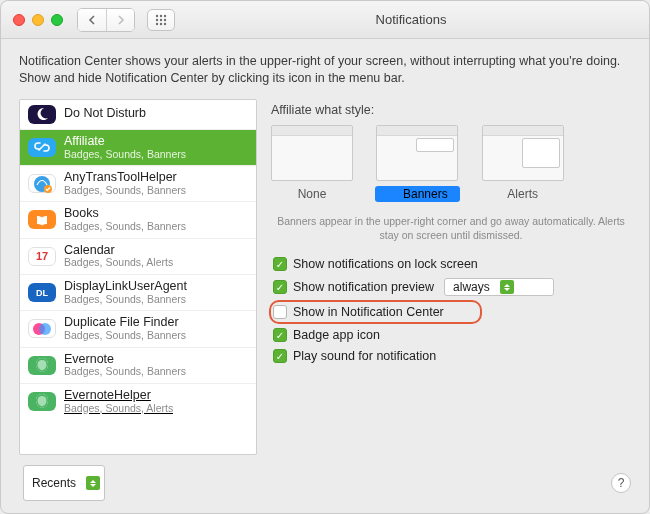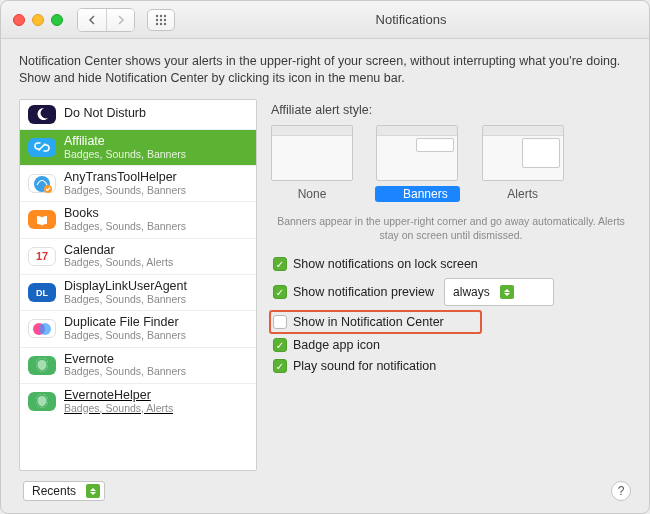--- a/index.html
+++ b/index.html
@@ -60,35 +60,35 @@
   
   .detail { flex:1; display:flex; flex-direction:column; padding-top:4px;}
   .sect-h { font-size:12.5px; color:#444; margin-bottom:8px; }
   .styles { display:flex; gap:22px; justify-content:flex-start; }
   .style { display:flex; flex-direction:column; align-items:center; gap:5px;}
   .style-prev { width:82px; height:56px; border:1px solid #c9c9c9; background:#f8f8f8; border-radius:2px; position:relative;}
   .style-prev::before{ content:""; position:absolute; top:0; left:0; right:0; height:9px; background:#e8e8e8; border-bottom:1px solid #d7d7d7;}
   .style-prev .banner{ position:absolute; top:12px; right:3px; width:38px; height:14px; background:#fff; border:1px solid #c9c9c9; border-radius:2px;}
   .style-prev .alert{ position:absolute; top:12px; right:3px; width:38px; height:30px; background:#fff; border:1px solid #c9c9c9; border-radius:2px;}
   .style .lbl { font-size:12px; color:#555; padding:1px 12px; border-radius:3px;}
-  .style.selected .lbl { background:#1a85ff; color:#ffffff;padding-left:28px; }
+  .style.selected .lbl { background:#1a85ff; color:#000000;padding-left:28px; }
   .note { font-size:10.5px; color:#8a8a8a; text-align:center; line-height:1.35; margin:12px 4px 14px;}
   .checks { display:flex; flex-direction:column; gap:5px; font-size:12.5px; color:#222; }
   .chk-row { display:flex; align-items:center; gap:6px; padding:1px 0 1px 2px;}
   .cb { width:14px; height:14px; border-radius:3px; border:1px solid #b8b8b8; background:#fff; display:flex;align-items:center;justify-content:center; font-size:10px; color:#fff;}
   .cb.on { background:#5cb232; border-color:#4fa02a;}
-  .chk-row.hl { outline:2px solid #e25b3a; outline-offset:0; border-radius:1px; padding:3px 36px 3px 2px; width:fit-content;}
-  .popup { height:28px; border:1px solid #c4c4c4; border-radius:3px; background:#fff; display:inline-flex; align-items:center; padding:0 4px 0 8px; font-size:12px; color:#222; margin-left:4px; position:relative;}
+  .chk-row.hl { outline:2px solid #e25b3a; outline-offset:0; border-radius:8px; padding:3px 36px 3px 2px; width:fit-content;}
+  .popup { height:18px; border:1px solid #c4c4c4; border-radius:3px; background:#fff; display:inline-flex; align-items:center; padding:0 4px 0 8px; font-size:12px; color:#222; margin-left:4px; position:relative;}
   .popup .knob { width:14px; height:14px; border-radius:2px; background:#5cb232; margin-left:10px; display:flex; flex-direction:column; align-items:center; justify-content:center; gap:1px;}
   .popup .knob::before,.popup .knob::after{content:"";width:0;height:0;border-left:3px solid transparent;border-right:3px solid transparent;}
   .popup .knob::before{border-bottom:3px solid #fff;}
   .popup .knob::after{border-top:3px solid #fff;}
   
   .footer { display:flex; align-items:center; gap:8px; padding-top:10px; font-size:12.5px; color:#333;}
-  .footer .popup{height:20px;}
+  .footer .popup{height:36px;}
   .help { margin-left:auto; width:20px; height:20px; border:1px solid #c4c4c4; border-radius:50%; background:#fff; display:flex;align-items:center;justify-content:center; font-size:12px; color:#555;}
   svg { display:block; }
 </style>
 </head>
 <body>
 
 <div class="titlebar">
   <div class="traffic">
     <div class="dot red"></div>
     <div class="dot yellow"></div>
@@ -225,21 +225,21 @@
             </svg>
           </div>
           <div class="txt">
             <div class="name">EvernoteHelper</div>
             <div class="sub">Badges, Sounds, Alerts</div>
           </div>
         </div>
       </div>
 
     <div class="detail">
-      <div class="sect-h">Affiliate alert style:</div>
+      <div class="sect-h">Affiliate what style:</div>
       <div class="styles">
           <div class="style">
             <div class="style-prev"></div>
             <div class="lbl">None</div>
           </div>
           <div class="style selected">
             <div class="style-prev">
               <div class="banner"></div>
             </div>
             <div class="lbl">Banners</div>

